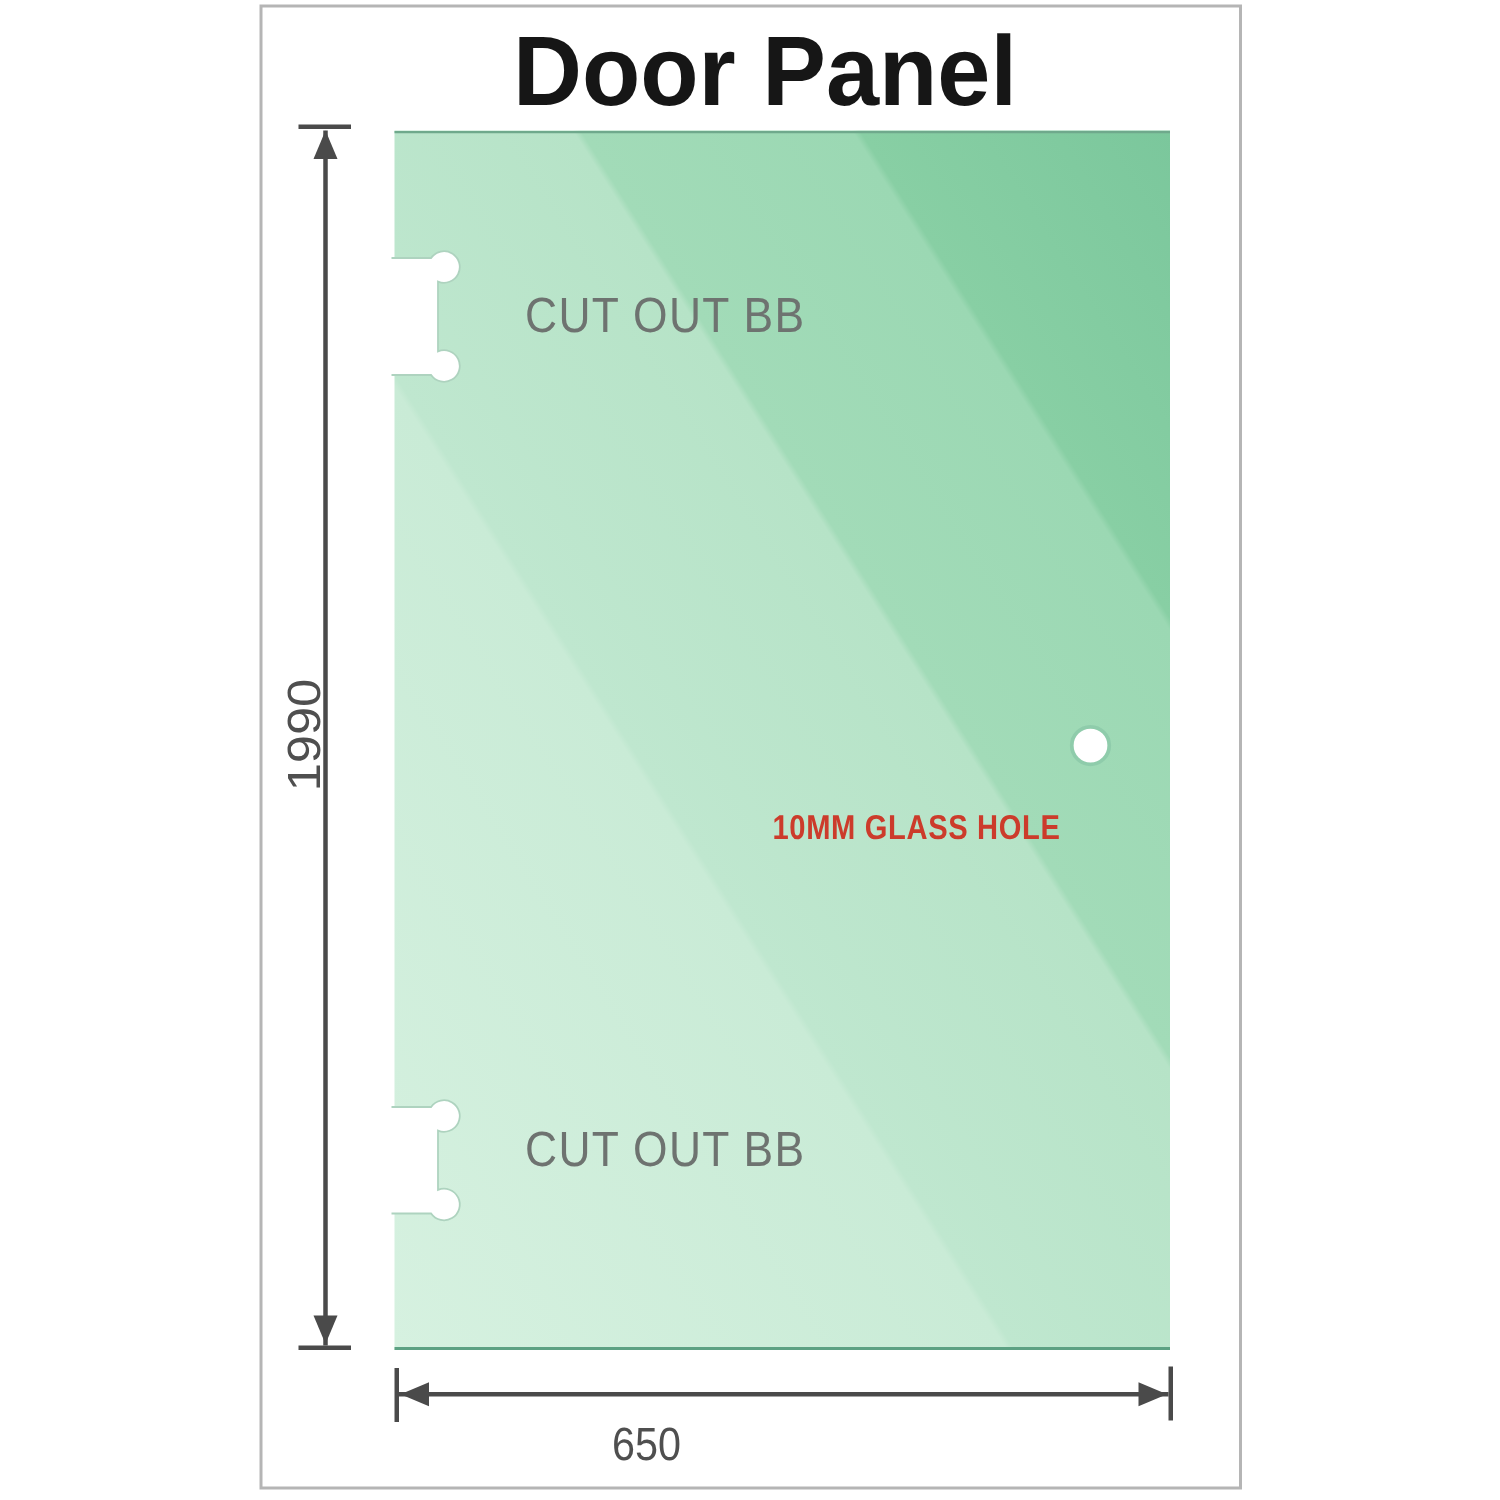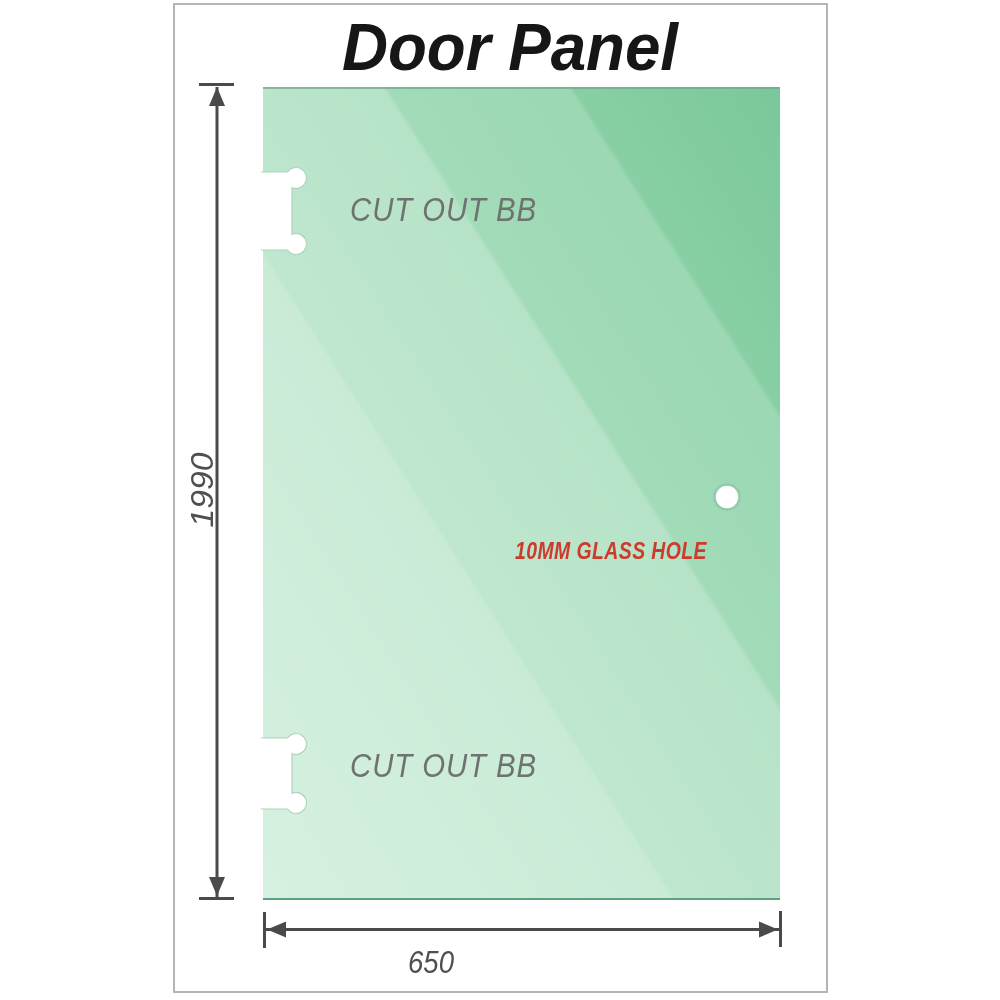--- a/index.html
+++ b/index.html
@@ -9,21 +9,20 @@
     height: 1000px;
     background: #ffffff;
     font-family: "Liberation Sans", sans-serif;
   }
   .stage {
     position: relative;
     width: 1000px;
     height: 1000px;
     background: #ffffff;
     overflow: hidden;
-    font-style: italic;
   }
   svg { display: block; }
   .title-text {
     font-family: "Liberation Sans", sans-serif;
     font-weight: 700;
   }
   .dim-label {
     font-family: "Liberation Sans", sans-serif;
     font-weight: 400;
   }

